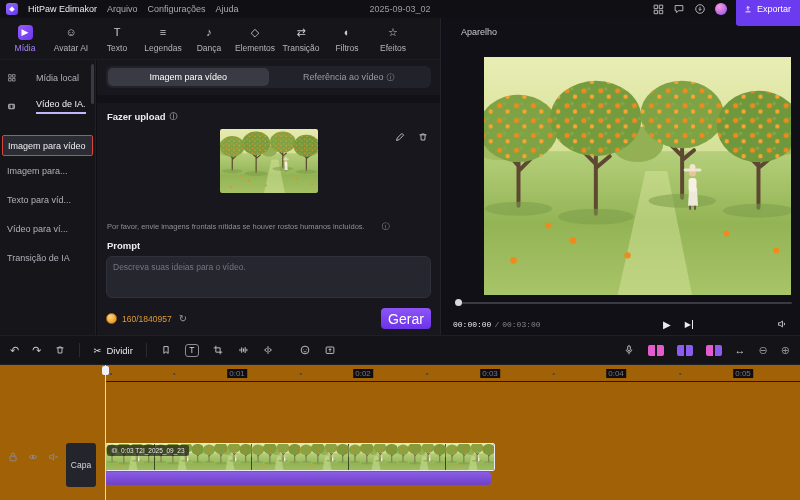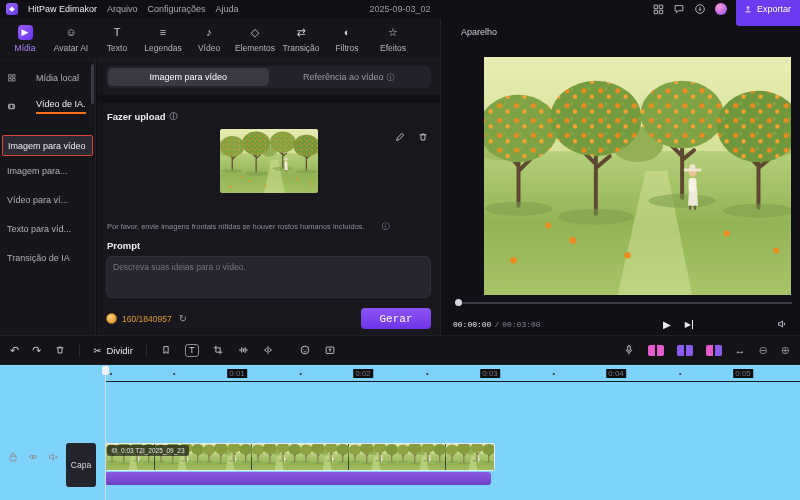--- a/index.html
+++ b/index.html
@@ -33,21 +33,21 @@
 .rtab.active{color:#a984ff}
 .rtab.active .ric{background:linear-gradient(135deg,#9a5cff,#6a35f0);color:#fff;font-size:9px}
 
 
 .sidebar{position:absolute;top:60px;left:0;width:96px;height:275px;background:#15151a;
   border-right:1px solid #202027;padding-top:3px}
 .side-item{height:29px;display:flex;align-items:center;gap:20px;padding:0 7px;font-size:9px;
   color:#b2b2bb;white-space:nowrap;overflow:hidden}
 .side-item .lbl{overflow:hidden;text-overflow:ellipsis}
 .side-item.active{color:#f0f0f5}
-.side-item.active .lbl{border-bottom:2px solid #f97316;padding-bottom:3px}
+.side-item.active .lbl{border-bottom:2px solid #c4b5fd;padding-bottom:3px}
 .side-item.selected{height:21px;margin:14px 2px 0;border:1px solid #d8453a;background:#2b2b33;
   border-radius:2px;color:#ececf2;padding:0 5px}
 .scrollbar{position:absolute;top:4px;right:1px;width:3px;height:40px;border-radius:2px;background:#3a3a44}
 .flame{width:6px;height:8px;flex:none;background:linear-gradient(180deg,#ffb13b,#f06a1d);
   border-radius:50% 50% 50% 50%/65% 65% 35% 35%}
 
 
 .content{position:absolute;top:60px;left:97px;width:343px;height:275px;background:#17171d}
 .toggle{margin:6px 9px 0;height:22px;background:#22222a;border-radius:6px;display:flex;
   align-items:center;font-size:9px;color:#9b9ba5;padding:2px}
@@ -61,22 +61,22 @@
 .thumb-actions{position:absolute;top:2px;right:2px;display:flex;gap:11px;color:#c2c2cb}
 .note{padding:6px 10px 0;font-size:7.5px;color:#8f8f99;display:flex;gap:17px;align-items:center;white-space:nowrap}
 .prompt{display:block;margin:5px 9px 0;width:325px;height:42px;background:#26262e;border:1px solid #30303a;
   border-radius:6px;color:#d5d5dd;font-size:8.5px;padding:5px 6px;resize:none;font-family:inherit}
 .prompt::placeholder{color:#75757f}
 .gen-row{display:flex;align-items:center;gap:5px;margin:10px 9px 0}
 .coin{width:11px;height:11px;border-radius:50%;flex:none;border:1px solid #b06f15;
   background:radial-gradient(circle at 35% 30%,#ffd37a,#e08f1f)}
 .credits{font-size:8.5px;color:#e09a35}
 .refresh{font-size:10px;color:#9a9aa3;margin-left:2px}
-.gen-btn{margin-left:auto;width:70px;height:21px;border:none;border-radius:4px;
-  background:linear-gradient(180deg,#8d55f6,#6c33e9);color:#fff;font-size:11px;font-family:Liberation Mono, monospace}
+.gen-btn{margin-left:auto;width:50px;height:21px;border:none;border-radius:4px;
+  background:linear-gradient(180deg,#8d55f6,#6c33e9);color:#fff;font-size:14px;font-family:Liberation Sans, sans-serif}
 
 
 .preview{position:absolute;top:18px;left:440px;width:360px;height:317px;background:#101016;border-left:1px solid #22222a}
 .pv-title{position:absolute;top:9px;left:20px;font-size:9px;color:#c9c9d2}
 .video{position:absolute;top:39px;left:43px;width:307px;height:238px;background:#000;overflow:hidden}
 .scrub-line{position:absolute;top:284px;left:16px;right:8px;height:2px;background:#3a3a45;border-radius:1px}
 .scrub-dot{position:absolute;top:281px;left:14px;width:7px;height:7px;border-radius:50%;background:#d8d8e0}
 .pv-controls{position:absolute;top:295px;left:0;right:0;height:22px;display:flex;align-items:center;padding:0 12px}
 .time{font-family:"Liberation Mono","DejaVu Sans Mono",monospace;font-size:8px;display:flex;gap:3px}
 .time .cur{color:#e8e8ee}.time .dim{color:#83838d}
@@ -92,21 +92,21 @@
 .split{display:flex;align-items:center;gap:5px;font-size:9.5px;color:#e6e6ec}
 .boxT{width:14px;height:13px;border:1px solid #8d8d97;border-radius:3px;font-size:8.5px;color:#d5d5dd}
 .tb-spacer{flex:1}
 .trk{width:16px;height:11px;border-radius:2px}
 .trk.pink{background:linear-gradient(90deg,#e35bcd 0 7px,#131318 7px 9px,#e35bcd 9px)}
 .trk.purple{background:linear-gradient(90deg,#8a5cf0 0 7px,#131318 7px 9px,#8a5cf0 9px)}
 .trk.mixed{background:linear-gradient(90deg,#e35bcd 0 7px,#131318 7px 9px,#8a5cf0 9px)}
 .dimc{color:#8f8f99}
 
 
-.timeline{position:absolute;top:365px;left:0;right:0;height:135px;background:#7dd3fc}
+.timeline{position:absolute;top:365px;left:0;right:0;height:135px;background:#a16207}
 .ruler{position:absolute;top:0;left:105px;right:0;height:17px;font-size:8px;color:#787882;
   border-bottom:1px solid #1a1a21;
   background-image:radial-gradient(circle 1px at 1px 9px,#4a4a55 99%,transparent);
   background-size:63.25px 17px;background-position:5px 0}
 .mark{position:absolute;top:4px;transform:translateX(-50%);background:#0d0d12;padding:0 2px}
 .playhead{position:absolute;top:0;left:105px;width:1px;height:135px;background:#d8d8e2;z-index:3}
 .playhead::before{content:"";position:absolute;top:1px;left:-3px;width:7px;height:9px;border-radius:2px;background:#f0f0f6}
 .track-controls{position:absolute;top:86px;left:7px;display:flex;gap:8px;color:#8a8a94}
 .track-label{position:absolute;top:78px;left:66px;width:30px;height:44px;background:#24242c;border-radius:3px;
   display:flex;align-items:center;justify-content:center;font-size:8.5px;color:#d5d5dd}
@@ -290,21 +290,21 @@
     <div class="rtab">
       <span class="ric">T</span>
       <span>Texto</span>
       </div>
     <div class="rtab">
       <span class="ric">≡</span>
       <span>Legendas</span>
       </div>
     <div class="rtab">
       <span class="ric">♪</span>
-      <span>Vídeo</span>
+      <span>Dança</span>
       </div>
     <div class="rtab">
       <span class="ric">◇</span>
       <span>Elementos</span>
       </div>
     <div class="rtab">
       <span class="ric">⇄</span>
       <span>Transição</span>
       </div>
     <div class="rtab">
@@ -330,24 +330,24 @@
         </svg>
       <span class="lbl">Vídeo de IA.</span>
       </div>
     <div class="side-item selected">
       <span class="lbl">Imagem para vídeo</span>
       </div>
     <div class="side-item">
       <span class="lbl">Imagem para...</span>
       </div>
     <div class="side-item">
+      <span class="lbl">Texto para víd...</span>
+      </div>
+    <div class="side-item">
       <span class="lbl">Vídeo para ví...</span>
-      </div>
-    <div class="side-item">
-      <span class="lbl">Texto para víd...</span>
       </div>
     <div class="side-item">
       <span class="lbl">Transição de IA</span>
       </div>
     <span class="scrollbar"></span>
   </aside>
 
   <section class="content">
     <div class="toggle">
       <div class="tg active">

